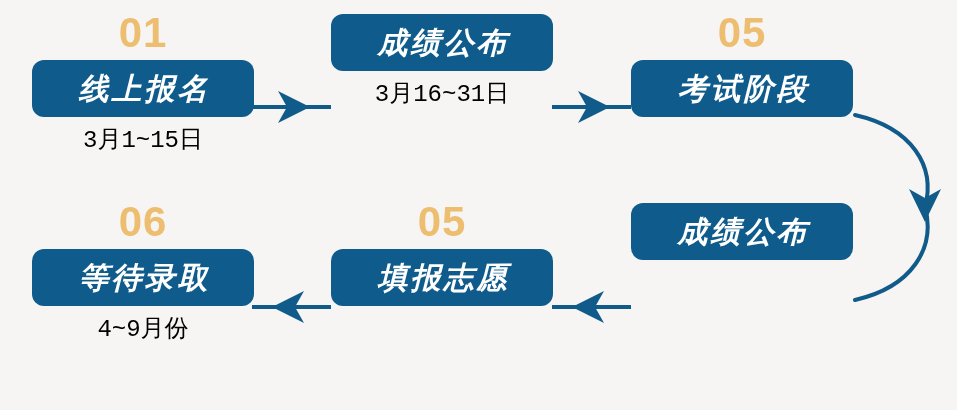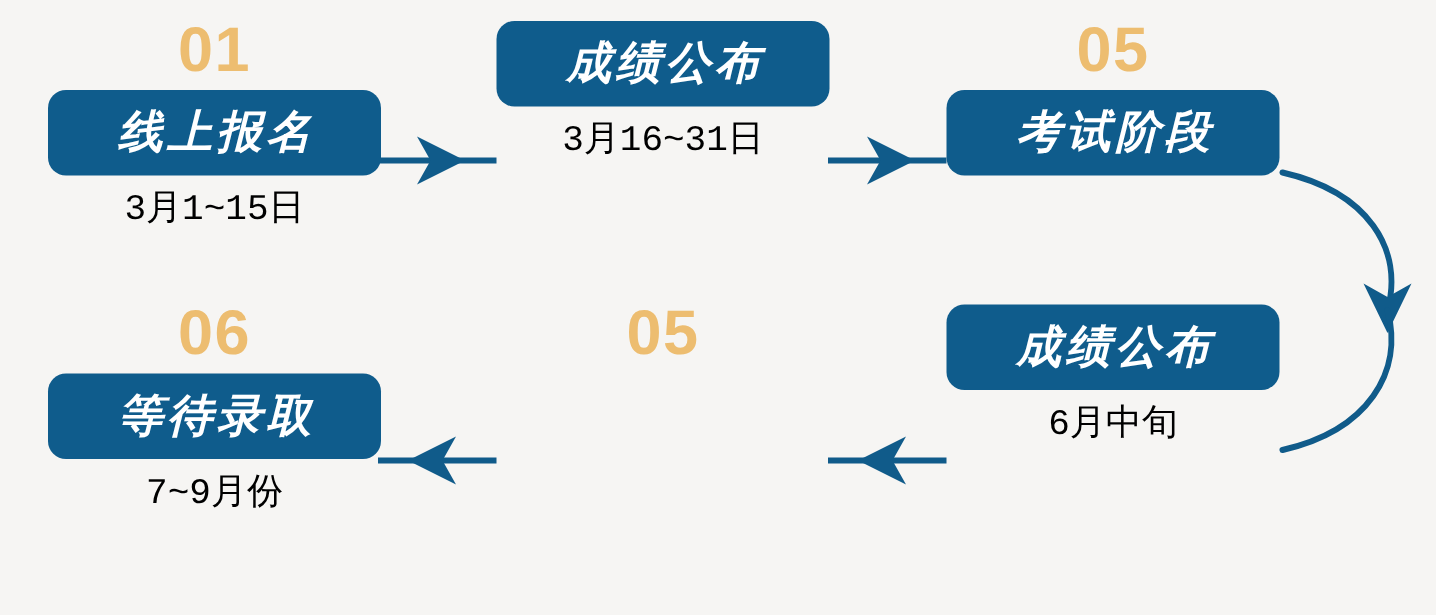--- a/index.html
+++ b/index.html
@@ -140,27 +140,29 @@
     <div class="step-box">
       <span class="step-title">考试阶段</span>
     </div>
   </div>
 
   <div class="step row-bottom col-1">
     <div class="step-number">06</div>
     <div class="step-box">
       <span class="step-title">等待录取</span>
     </div>
-    <div class="step-caption">7~9月份</div>
+    <div class="step-caption">4~9月份</div>
   </div>
 
   <div class="step row-bottom col-2">
     <div class="step-number">05</div>
+    <div class="step-box">
+      <span class="step-title">填报志愿</span>
+    </div>
   </div>
 
   <div class="step row-bottom col-3">
     <div class="step-box">
       <span class="step-title">成绩公布</span>
     </div>
-    <div class="step-caption">6月中旬</div>
   </div>
 
 </div>
 
 </body></html>

